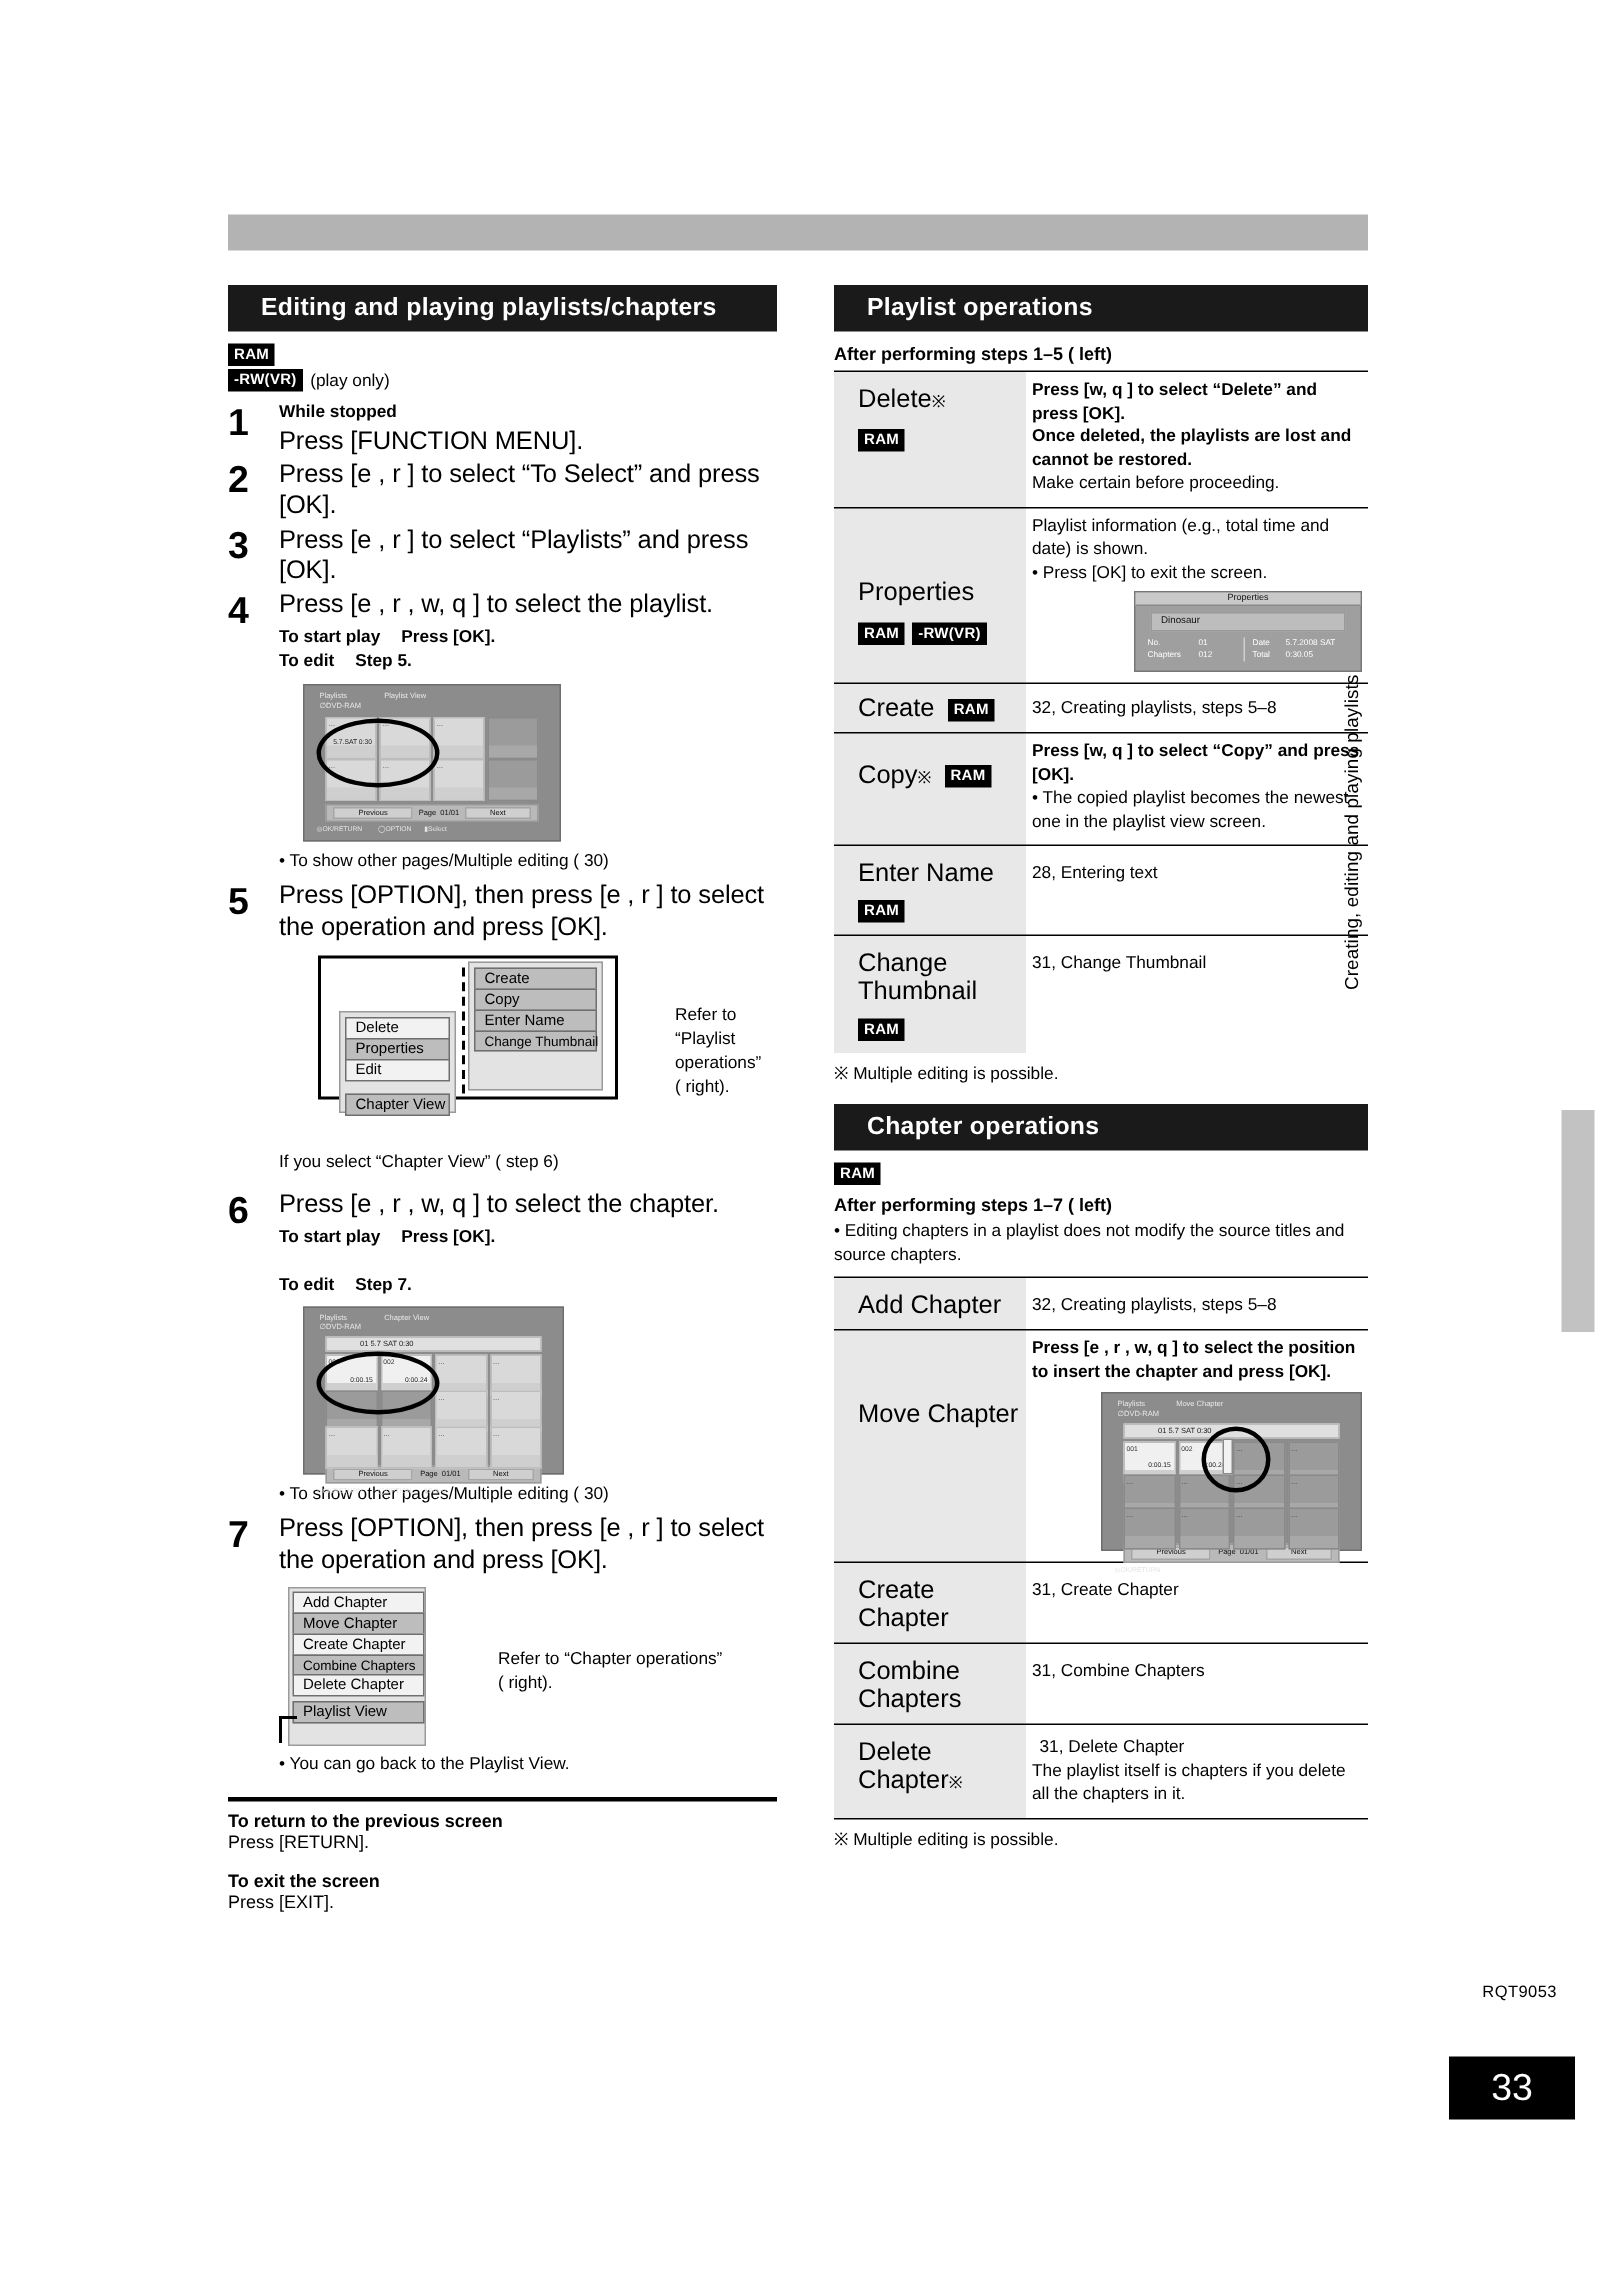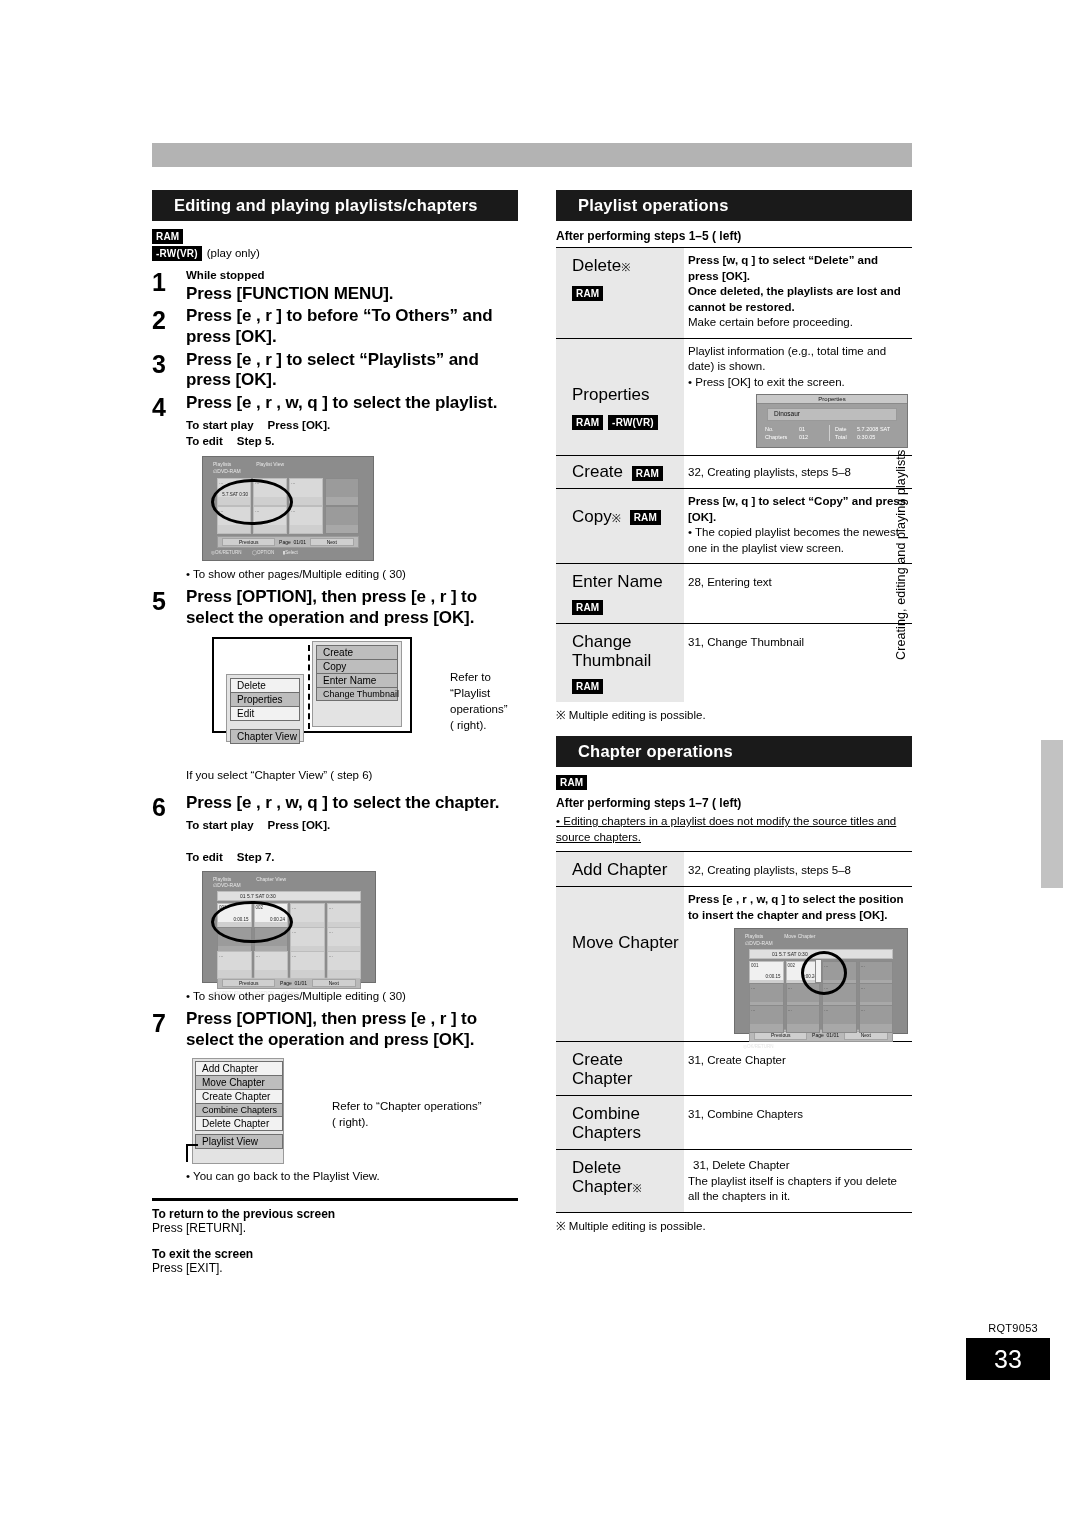--- a/index.html
+++ b/index.html
@@ -51,21 +51,21 @@
   .badgeline .note{margin-left:5px;}
 
   
   .step{display:flex;margin-top:7px;}
   .stepnum{
     width:34px;flex:0 0 34px;font-size:25px;font-weight:bold;
     line-height:1.0;padding-top:2px;text-align:left;
   }
   .stepbody{flex:1 1 auto;}
   .preline{font-size:11.5px;font-weight:bold;line-height:1.35;}
-  .stepmain{font-size:17px;font-weight:bold;line-height:1.22;letter-spacing:-.1px;}
+  .stepmain{font-size:17px;font-weight:normal;line-height:1.22;letter-spacing:-.1px;}
   .sub{font-size:11.5px;font-weight:bold;line-height:1.4;margin-top:3px;}
   .sub .gap{display:inline-block;width:14px;}
   .bullet{font-size:11.5px;line-height:1.4;margin-top:4px;}
 
   
   .tv{
     background:#8c8c8c;border:1px solid #6e6e6e;position:relative;
   }
   .tv-head{font-size:5px;color:#e8e8e8;padding:4px 0 0 10px;line-height:1.35;}
   .tv-grid{display:grid;grid-template-columns:repeat(4,1fr);gap:2px;padding:3px 14px 2px 14px;}
@@ -101,39 +101,39 @@
     vertical-align:top;border-top:1px solid #000;padding:5px 4px 7px 4px;
   }
   table.ops td.lbl{
     width:108px;background:#e8e8e8;font-size:17px;line-height:1.12;
     padding-left:16px;padding-top:8px;
   }
   table.ops td.lbl .sm{font-size:11px;}
   table.ops td.desc{font-size:11.5px;line-height:1.35;}
   .b{font-weight:bold;}
   .afterline{font-size:12px;font-weight:bold;margin:2px 0 4px 0;}
-  .afterbul{font-size:11.5px;line-height:1.35;margin-bottom:6px;text-decoration:underline;}
+  .afterbul{font-size:11.5px;line-height:1.35;margin-bottom:6px;}
   .multinote{font-size:11.5px;margin:5px 0 14px 0;}
 
   
   .propscr{width:150px;background:#9f9f9f;border:1px solid #777;margin:4px 0 0 auto;}
   .prop-t{background:#c9c9c9;border-bottom:1px solid #8a8a8a;font-size:6px;text-align:center;color:#111;}
   .prop-name{background:#bdbdbd;border:1px solid #999;font-size:6.5px;color:#111;margin:4px 10px;padding:1px 6px;}
   .prop-info{display:flex;font-size:5.5px;color:#fff;margin:2px 8px 6px 8px;}
   .prop-info div{flex:1;line-height:1.5;}
   .prop-info b{font-weight:normal;display:inline-block;width:34px;}
 
   
   .botrule{border-top:3px solid #000;margin:14px 0 6px 0;}
   .bothead{font-size:12px;font-weight:bold;}
   .botbody{font-size:12px;margin-bottom:12px;}
 
   
   .rqt{position:absolute;right:42px;top:1322px;font-size:11px;letter-spacing:.3px;}
-  .pgnum{position:absolute;right:30px;top:1338px;width:84px;height:42px;background:#000;color:#fff;
+  .pgnum{position:absolute;right:30px;top:1371px;width:84px;height:42px;background:#000;color:#fff;
     font-size:25px;font-weight:normal;display:flex;align-items:center;justify-content:center;}
 
   .arrow-right{position:relative;display:inline-block;width:34px;height:20px;vertical-align:middle;}
   .arrow-down{position:relative;display:block;width:24px;height:34px;}
 </style>
 </head>
 <body>
 
 <div class="page">
 
@@ -161,21 +161,21 @@
       <div class="stepnum">1</div>
       <div class="stepbody">
         <div class="preline">While stopped</div>
         <div class="stepmain">Press [FUNCTION MENU].</div>
       </div>
     </div>
 
     <div class="step" style="margin-top:2px;">
       <div class="stepnum">2</div>
       <div class="stepbody">
-        <div class="stepmain">Press [e , r ] to before “To Others” and press [OK].</div>
+        <div class="stepmain">Press [e , r ] to select “To Select” and press [OK].</div>
       </div>
     </div>
 
     <div class="step" style="margin-top:2px;">
       <div class="stepnum">3</div>
       <div class="stepbody">
         <div class="stepmain">Press [e , r ] to select “Playlists” and press [OK].</div>
       </div>
     </div>
 

